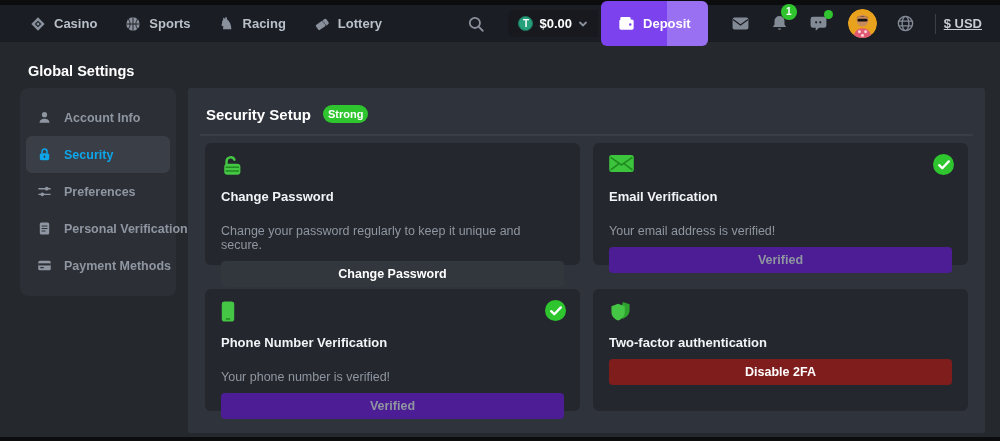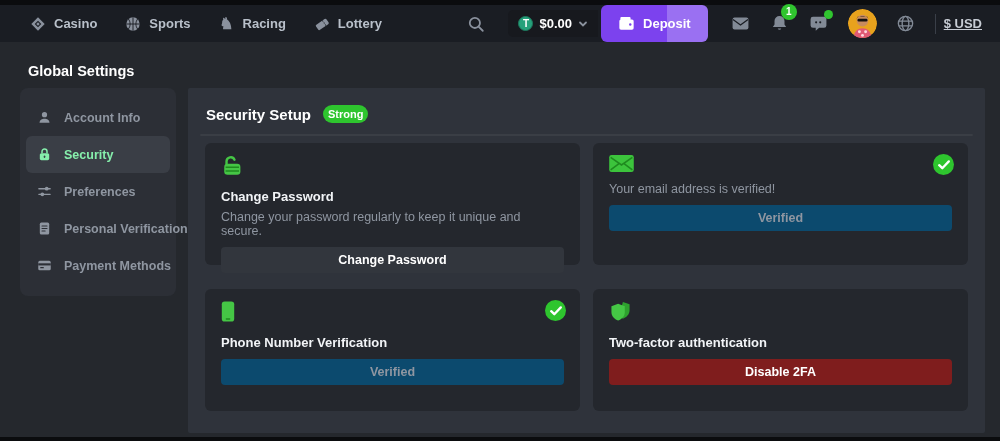--- a/index.html
+++ b/index.html
@@ -23,21 +23,21 @@
   .nav-right { margin-left:auto; display:flex; align-items:center; gap:19px; }
   .search-btn { width:18px; height:18px; cursor:pointer; }
 
   .wallet-group { display:flex; align-items:center; margin:0 4px; }
   .balance-pill { background:#17191e; height:27px; display:flex; align-items:center; gap:6px;
                   padding:0 10px; border-radius:5px 0 0 5px; cursor:pointer; }
   .coin { width:15px; height:15px; border-radius:50%; background:#26a17b; color:#fff; font-size:10px;
           font-weight:700; display:flex; align-items:center; justify-content:center; border:1.5px solid #1d7a5e; }
   .balance-amount { color:#ffffff; font-weight:700; font-size:13px; }
   .chev { width:10px; height:10px; }
-  .deposit-btn { height:37px; margin-left:3px; background:linear-gradient(90deg,#7c42ee 0%,#7c42ee 62%,#9a70f2 62%,#9a70f2 100%);
+  .deposit-btn { height:45px; margin-left:3px; background:linear-gradient(90deg,#7c42ee 0%,#7c42ee 62%,#9a70f2 62%,#9a70f2 100%);
                  border:none; border-radius:6px; color:#fff; font-weight:700; font-size:13px;
                  display:flex; align-items:center; gap:8px; padding:0 17px; cursor:pointer;
                  font-family:"Liberation Sans", sans-serif; }
 
   .icon-btn { position:relative; width:20px; height:20px; cursor:pointer; display:flex;
               align-items:center; justify-content:center; }
   .icon-btn svg { width:19px; height:19px; }
   .count-badge { position:absolute; top:-10px; right:-7px; background:#30c52f; color:#fff;
                  font-size:10px; font-weight:700; min-width:16px; height:16px; border-radius:9px;
                  display:flex; align-items:center; justify-content:center; padding:0 4px; }
@@ -50,42 +50,42 @@
 
   
   .sidebar-title { position:absolute; left:28px; top:63px; color:#ffffff; font-size:14.5px; font-weight:700; }
   .sidebar { position:absolute; left:20px; top:88px; width:156px; height:208px; background:#2c2f36;
              border-radius:8px; padding:11px 6px; }
   .side-item { display:flex; align-items:center; gap:12px; height:37px; padding:0 11px;
                border-radius:6px; color:#8f96a1; font-size:12.5px; font-weight:600; cursor:pointer;
                white-space:nowrap; }
   .side-item .ico { width:15px; height:15px; flex:0 0 auto; display:flex; }
   .side-item .ico svg { width:15px; height:15px; }
-  .side-item.active { background:#3a3e46; color:#86efac; font-weight:700; }
+  .side-item.active { background:#3a3e46; color:#0ea5e9; font-weight:700; }
 
   
   .main { position:absolute; left:188px; top:88px; width:797px; height:345px; background:#2f333b;
           border-radius:2px; }
   .main-header { display:flex; align-items:center; gap:12px; padding:17px 18px 11px; }
   .main-title { color:#ffffff; font-size:15px; font-weight:700; }
   .badge-strong { background:#2ec52e; color:#ffffff; font-size:11px; font-weight:700;
                   padding:3px 5px; border-radius:11px; }
   .main-divider { height:2px; background:#3a3e45; margin:0 12px; border-radius:1px; }
 
   .cards { position:absolute; left:17px; top:55px; display:grid;
            grid-template-columns:375px 375px; column-gap:13px; row-gap:24px; }
   .card { background:#24272d; border-radius:6px; height:122px; padding:12px 16px; position:relative; }
   .card-icon { height:21px; display:flex; align-items:flex-start; }
   .card-title { margin-top:13px; color:#f2f4f7; font-size:13px; font-weight:700; }
-  .card-desc { margin-top:6px; color:#8f96a1; font-size:12.5px; }
+  .card-desc { margin-top:20px; color:#8f96a1; font-size:12.5px; }
   .card-btn { margin-top:9px; height:26px; border-radius:4px; width:100%; border:none;
               display:flex; align-items:center; justify-content:center; font-size:12.5px;
               cursor:pointer; font-family:"Liberation Sans", sans-serif; }
   .btn-primary { background:#32363d; color:#ffffff; font-weight:700; }
-  .btn-muted   { background:#0c4a6e; color:#8f96a1; font-weight:600; }
+  .btn-muted   { background:#4c1d95; color:#8f96a1; font-weight:600; }
   .btn-strong  { background:#7f1d1d; color:#ffffff; font-weight:700; }
   .check-circle { position:absolute; top:11px; right:14px; width:21px; height:21px; border-radius:50%;
                   background:#2ec52e; display:flex; align-items:center; justify-content:center; }
 </style>
 </head>
 <body>
 
 <div class="page-bg"></div>
 
 <div class="navbar">
@@ -285,37 +285,39 @@
         <svg width="25" height="17" viewBox="0 0 26 18">
             <rect width="26" height="18" rx="2.5" fill="#3cc43c"></rect>
             <path d="M1.5 2.5L13 10.5 24.5 2.5M1.5 15.8l8.5-6.5M24.5 15.8L16 9.3" stroke="#1f8a1f" stroke-width="1.7" fill="none"></path>
           </svg>
       </div>
       <span class="check-circle">
         <svg width="12" height="10" viewBox="0 0 12 10" fill="none" stroke="#ffffff" stroke-width="2.3" stroke-linecap="round" stroke-linejoin="round">
             <path d="M1.2 5.2l3.1 3L10.8 1.4"></path>
           </svg>
       </span>
+      <div class="card-title">Email Verification</div>
       <div class="card-desc">Your email address is verified!</div>
       <button class="card-btn btn-muted">Verified</button>
     </div>
 
     <div class="card">
       <div class="card-icon">
         <svg width="14" height="21" viewBox="0 0 14 22">
             <rect x="0.5" y="0.5" width="13" height="21" rx="3" fill="#45c645"></rect>
             <rect x="4.5" y="18" width="5" height="1.6" rx="0.8" fill="#1f8a1f"></rect>
           </svg>
       </div>
       <span class="check-circle">
         <svg width="12" height="10" viewBox="0 0 12 10" fill="none" stroke="#ffffff" stroke-width="2.3" stroke-linecap="round" stroke-linejoin="round">
             <path d="M1.2 5.2l3.1 3L10.8 1.4"></path>
           </svg>
       </span>
       <div class="card-title">Phone Number Verification</div>
+      <div class="card-desc">Your phone number is verified!</div>
       <button class="card-btn btn-muted">Verified</button>
     </div>
 
     <div class="card">
       <div class="card-icon">
         <svg width="23" height="21" viewBox="0 0 24 22">
             <path d="M14.5 1l7 2.5v6c0 4.5-3 7.5-7 9-1.5-.6-2.9-1.4-4-2.4z" fill="#2ea12e"></path>
             <path d="M9.5 3L2.5 5.5v6c0 4.5 3 7.5 7 9 4-1.5 7-4.5 7-9v-6z" fill="#45c645"></path>
           </svg>
       </div>

